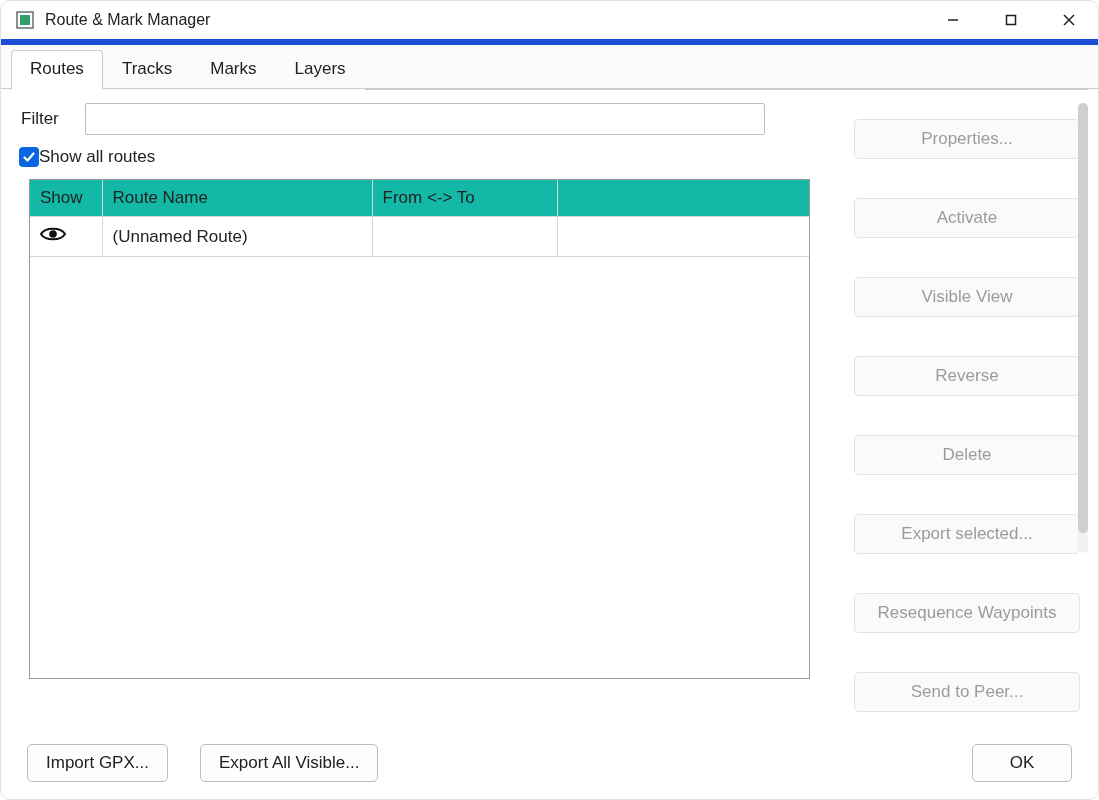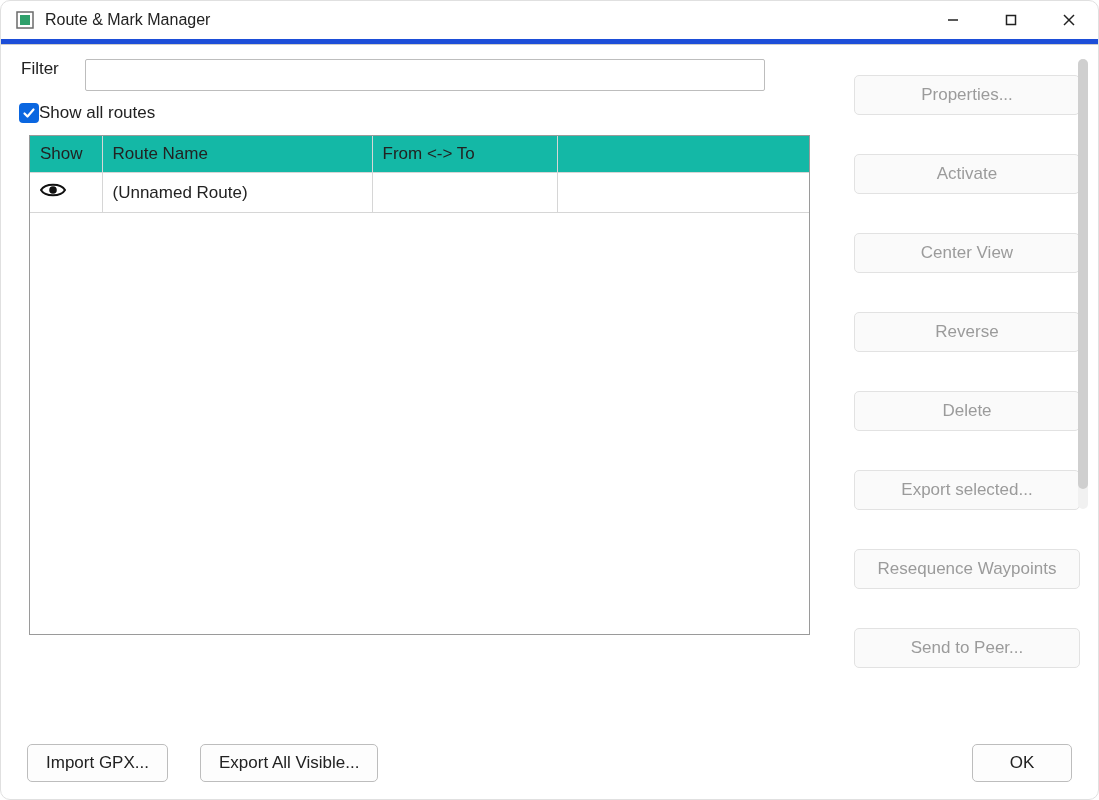--- a/index.html
+++ b/index.html
@@ -99,21 +99,21 @@
     min-height: 0;
   }
   .left-pane {
     flex: 1;
     display: flex;
     flex-direction: column;
     min-width: 0;
   }
   .filter-row {
     display: flex;
-    align-items: flex-start;
+    align-items: center;
     gap: 26px;
     margin: 4px 0 6px 4px;
   }
   .filter-label {
     font-size: 17px;
     color: #222;
   }
   .filter-input {
     flex: 1;
     max-width: 680px;
@@ -272,20 +272,27 @@
       </div>
       <div class="win-btn">
         <svg width="14" height="14" viewBox="0 0 14 14">
           <line x1="2" y1="2" x2="12" y2="12" stroke="#222" stroke-width="1.5"></line>
           <line x1="12" y1="2" x2="2" y2="12" stroke="#222" stroke-width="1.5"></line>
         </svg>
       </div>
     </div>
   </div>
 
+  <div class="tabbar">
+    <div class="tab active">Routes</div>
+    <div class="tab">Tracks</div>
+    <div class="tab">Marks</div>
+    <div class="tab">Layers</div>
+    <div class="tab-divider"></div>
+  </div>
 
   <div class="content">
 
     <div class="left-pane">
 
       <div class="filter-row">
         <span class="filter-label">Filter</span>
         <input class="filter-input" type="text" value="" style="">
       </div>
 
@@ -331,21 +338,21 @@
           </tbody>
         </table>
       </div>
 
     </div>
 
     <div class="right-pane">
       <div class="side-btns">
         <div class="side-btn">Properties...</div>
         <div class="side-btn">Activate</div>
-        <div class="side-btn">Center View</div>
+        <div class="side-btn">Visible View</div>
         <div class="side-btn">Reverse</div>
         <div class="side-btn">Delete</div>
         <div class="side-btn">Export selected...</div>
         <div class="side-btn">Resequence Waypoints</div>
         <div class="side-btn">Send to Peer...</div>
       </div>
       <div class="side-scroll-track"></div>
       <div class="side-scroll-thumb"></div>
     </div>
 

